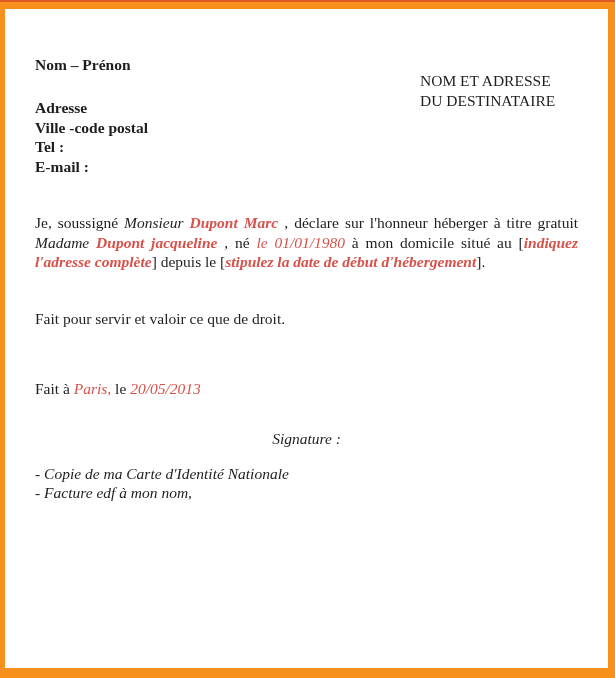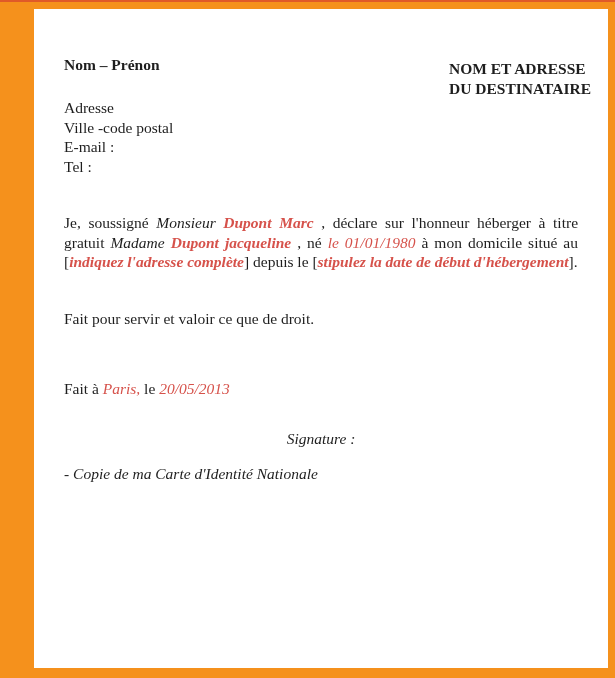--- a/index.html
+++ b/index.html
@@ -26,30 +26,29 @@
     background:var(--accent);
   }
   .page{
     position:absolute;
     top:9px;left:5px;right:7px;bottom:10px;
     background:#ffffff;
     box-sizing:border-box;
     padding:46px 30px 0 30px;
     font-size:15.5px;
     line-height:19.5px;
-    margin-left:29px;
   }
   .header-row{position:relative;height:40px;}
   .sender-name{font-weight:bold;line-height:20px;}
   .recipient{
-    position:absolute;left:385px;top:4px;
-    font-weight:bold;line-height:20px;
+    position:absolute;left:385px;top:16px;
+    font-weight:normal;line-height:20px;
     white-space:nowrap;
   }
-  .address-block{margin-top:3px;font-weight:normal;}
+  .address-block{margin-top:3px;font-weight:bold;}
   .address-block div{line-height:19.5px;}
   .subject{margin-top:54px;font-weight:bold;line-height:20px;}
   .body-paragraph{
     margin-top:37px;
     text-align:justify;
     line-height:19.5px;
   }
   .closing{margin-top:37px;line-height:20px;}
   .date-line{margin-top:50px;line-height:20px;}
   .signature{margin-top:30px;text-align:center;font-style:italic;line-height:20px;}
@@ -72,32 +71,33 @@
       <div class="sender-name">Nom – Prénon</div>
       <div class="recipient">
         <div>NOM ET ADRESSE</div>
         <div>DU DESTINATAIRE</div>
       </div>
     </div>
 
     <div class="address-block">
       <div>Adresse</div>
       <div>Ville -code postal</div>
+      <div>Tel :</div>
       <div>E-mail :</div>
-      <div>Tel :</div>
     </div>
 
 
     <p class="body-paragraph"><span>Je, soussigné </span><span class="seg-italic">Monsieur </span><span class="seg-red-italic">Dupont Marc</span><span> , déclare sur l'honneur héberger à titre gratuit </span><span class="seg-italic">Madame </span><span class="seg-red-italic">Dupont jacqueline</span><span> , né </span><span class="seg-red">le 01/01/1980</span><span> à mon domicile situé au [</span><span class="seg-red-italic">indiquez l'adresse complète</span><span>] depuis le [</span><span class="seg-red-italic">stipulez la date de début d'hébergement</span><span>].</span></p>
 
     <div class="closing">Fait pour servir et valoir ce que de droit.</div>
 
     <div class="date-line"><span>Fait à </span><span class="seg-red">Paris,</span><span> le </span><span class="seg-red">20/05/2013</span></div>
 
     <div class="signature">Signature :</div>
 
 
     <div class="attachments-list">
       <div>- Copie de ma Carte d'Identité Nationale</div>
+      <div>- Facture edf à mon nom,</div>
     </div>
 
   </div>
 </div>
 
 </body></html>

